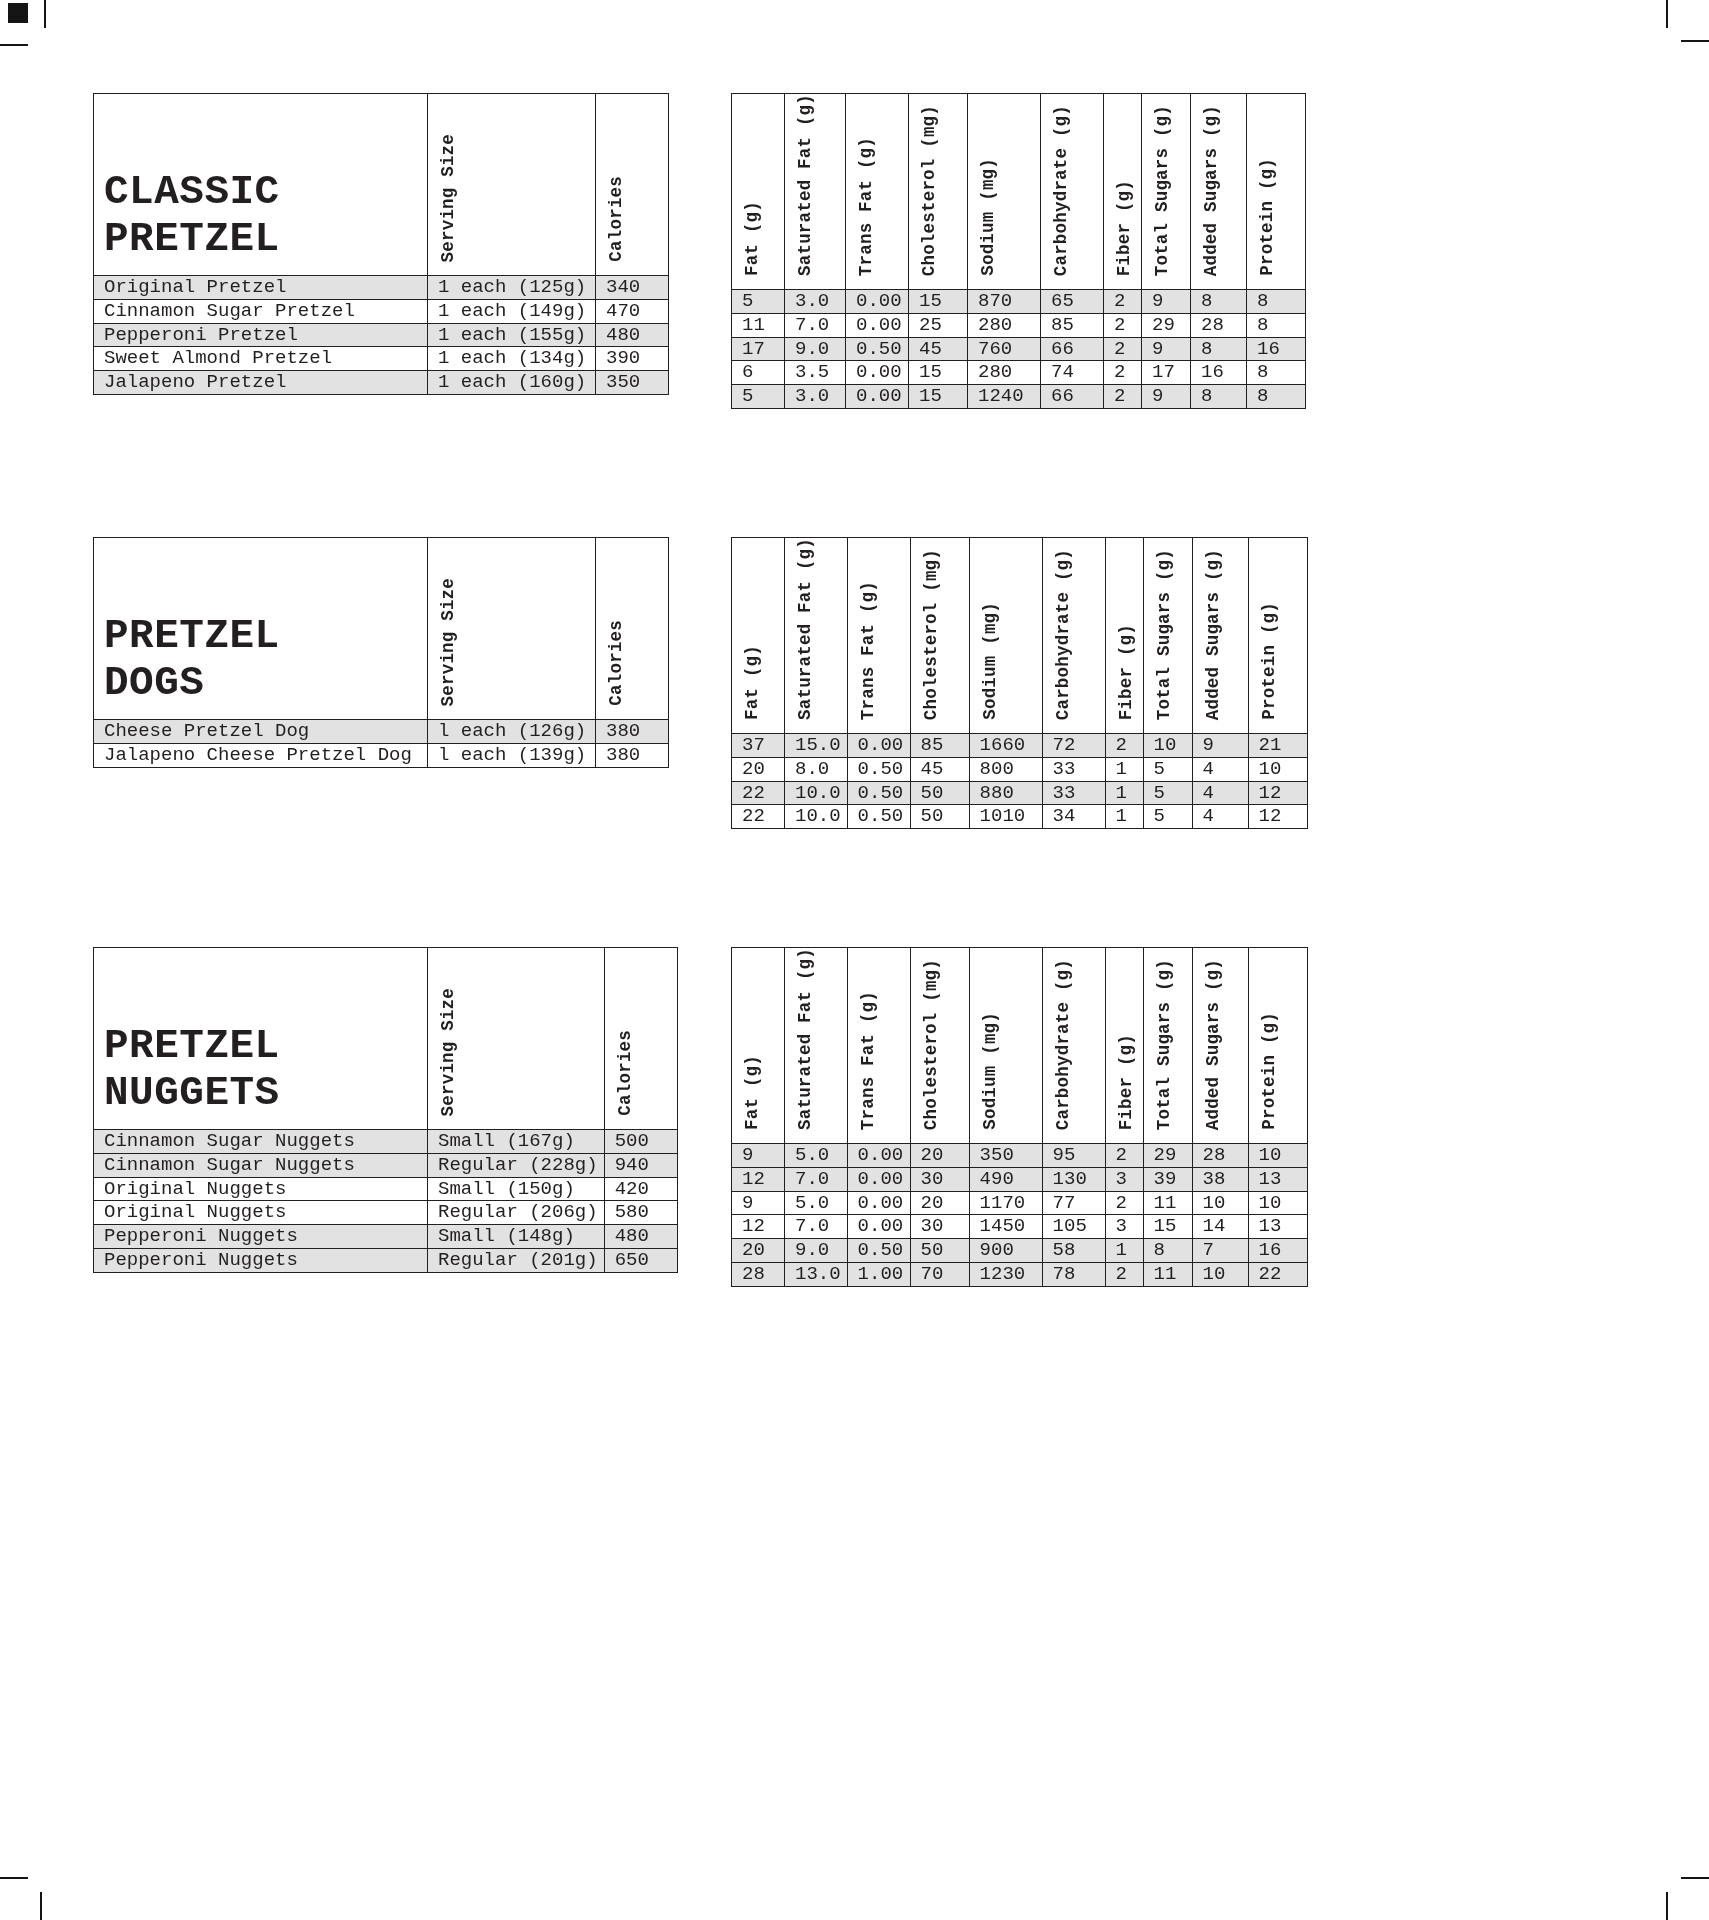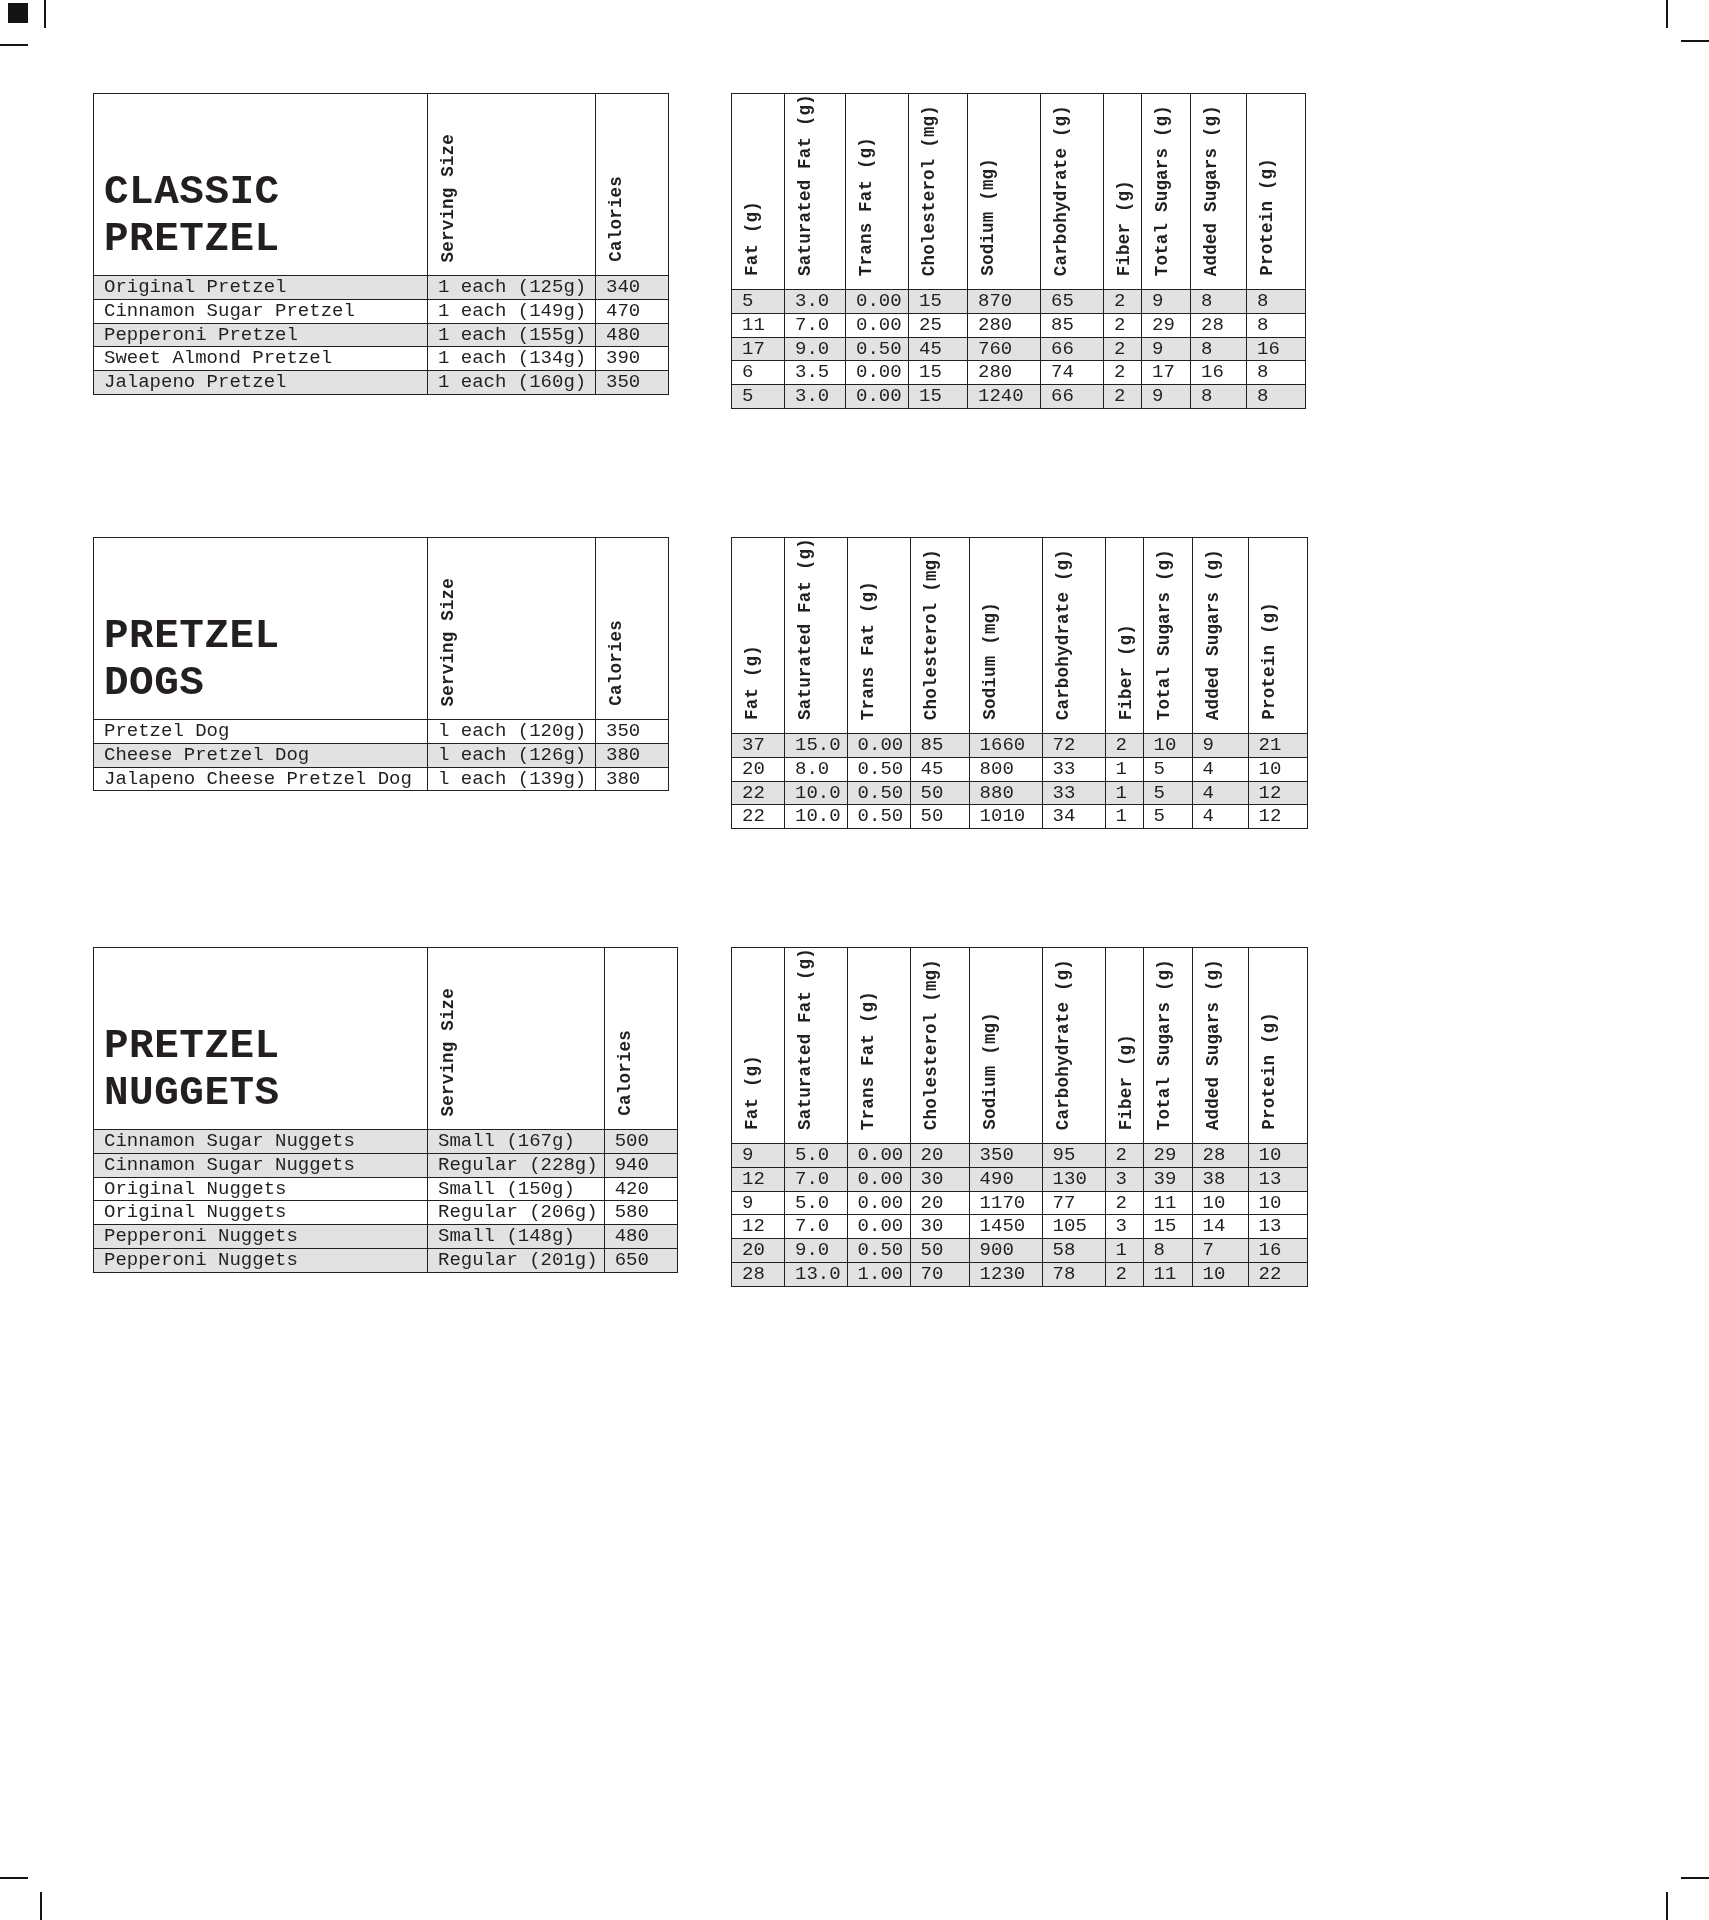--- a/index.html
+++ b/index.html
@@ -240,25 +240,20 @@
                 <div class="title-line">DOGS</div>
               </div>
             </td>
             <td class="vert-cell">
               <div class="vert">Serving Size</div>
             </td>
             <td class="vert-cell">
               <div class="vert">Calories</div>
             </td>
           </tr>
-          <tr class="data-row">
-            <td class="name-cell">Pretzel Dog</td>
-            <td class="serving-cell">l each (120g)</td>
-            <td class="cal-cell">350</td>
-          </tr>
           <tr class="data-row shaded">
             <td class="name-cell">Cheese Pretzel Dog</td>
             <td class="serving-cell">l each (126g)</td>
             <td class="cal-cell">380</td>
           </tr>
           <tr class="data-row">
             <td class="name-cell">Jalapeno Cheese Pretzel Dog</td>
             <td class="serving-cell">l each (139g)</td>
             <td class="cal-cell">380</td>
           </tr>

